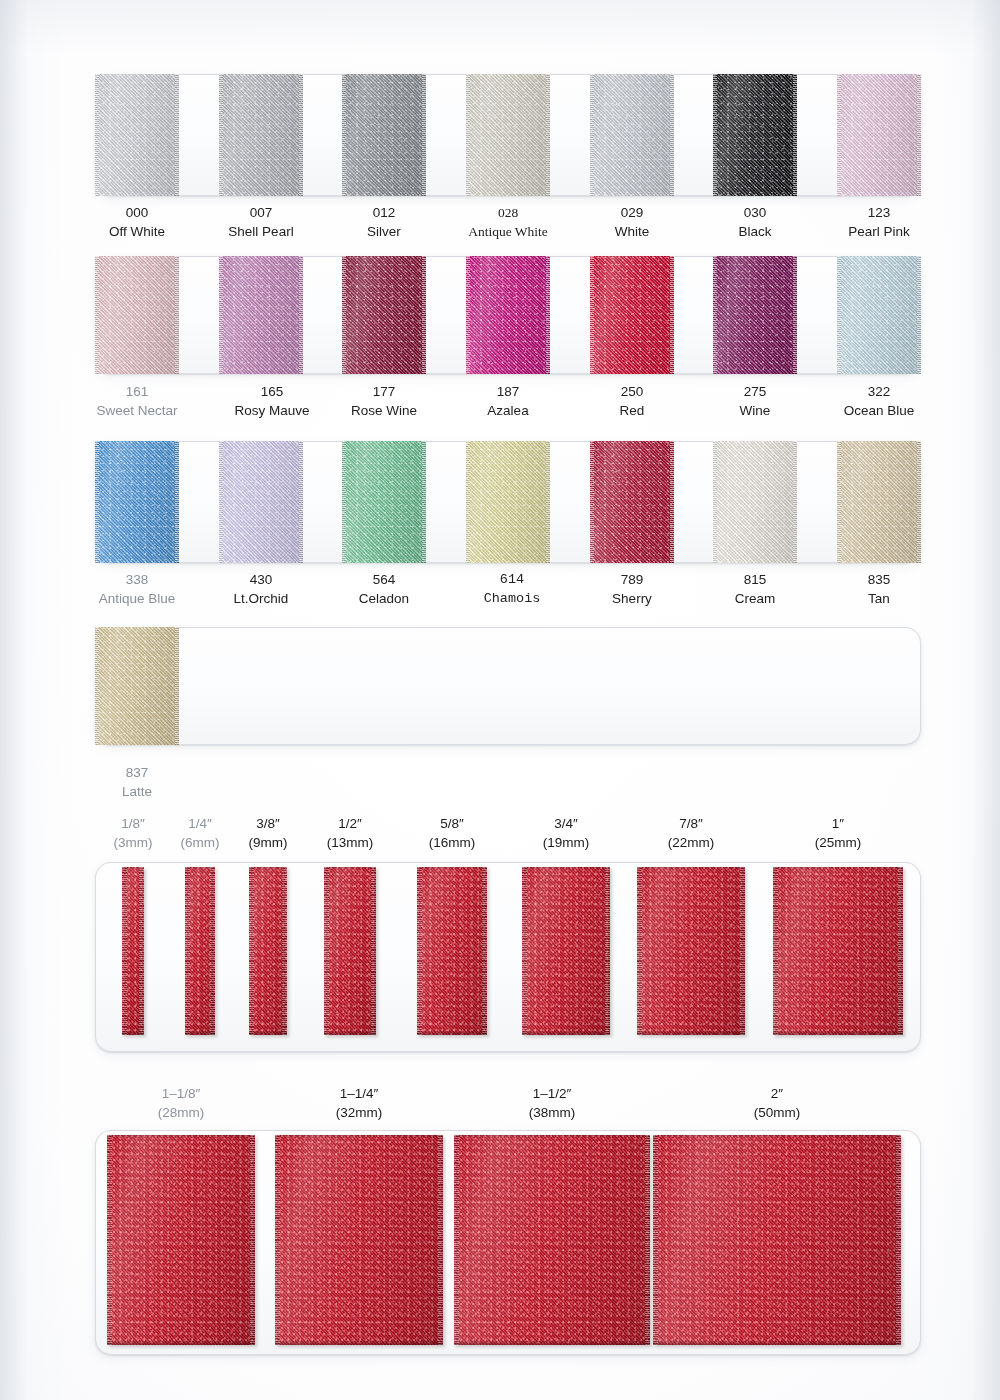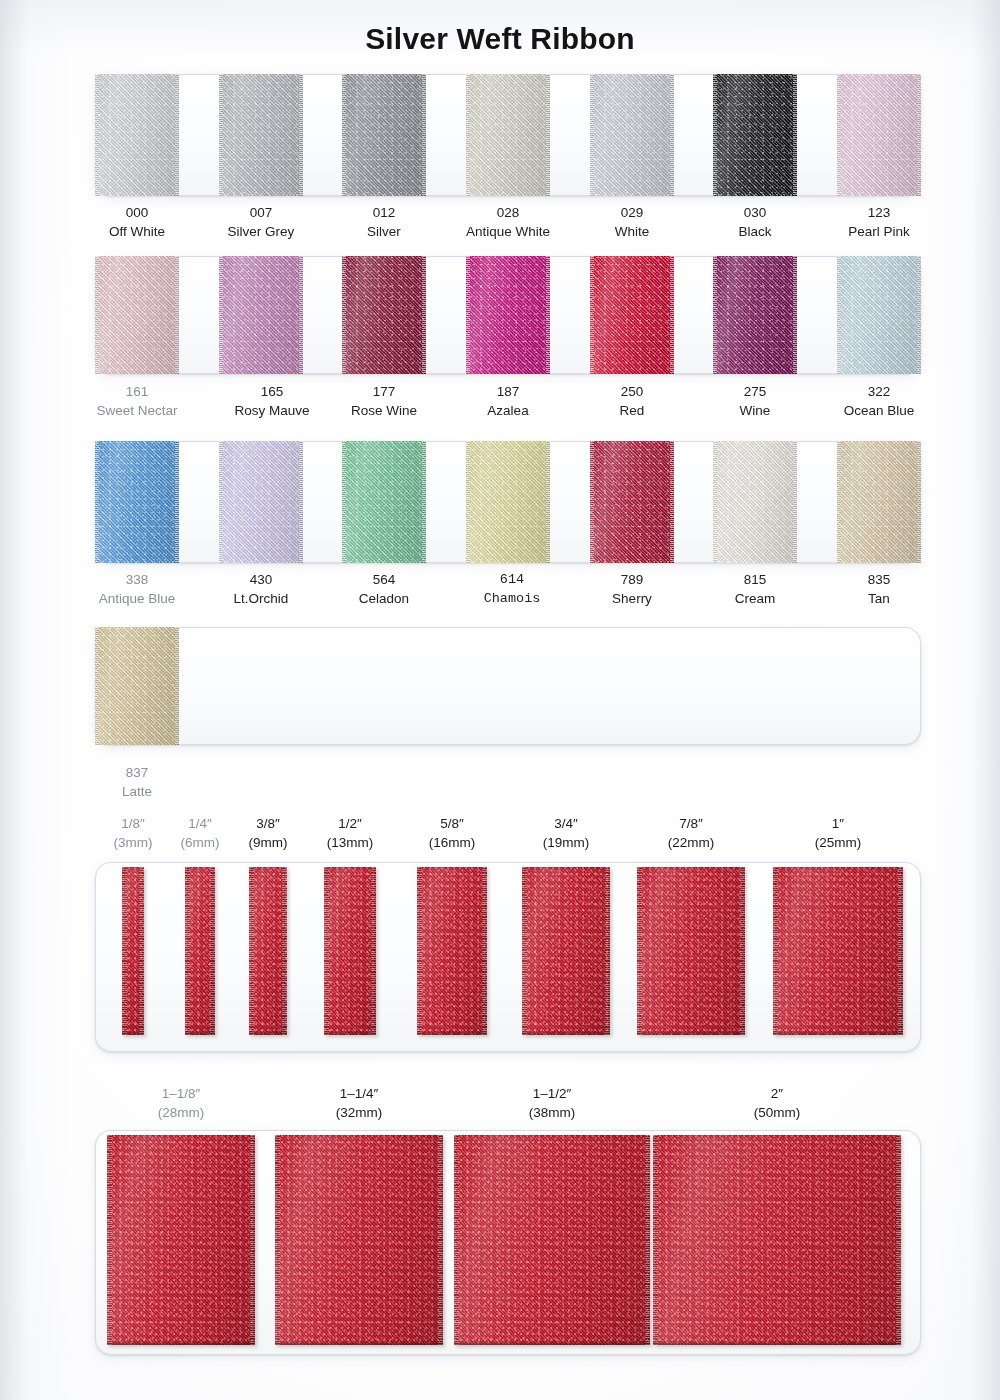--- a/index.html
+++ b/index.html
@@ -170,21 +170,20 @@
   .strip .redge.l { left:0; }
   .strip .redge.r { right:0; }
 </style>
 </head>
 <body>
 
 <div class="page">
 
   <div class="vignette"></div>
 
-  <div class="title">Silver Weft Ribbon</div>
   <div class="ghost-text"></div>
 
   <div class="card" style="left:95px; top:74px; width:826px; height:122px;"></div>
   <div id="row1-swatches" style="position:absolute; left:95px; top:74px; width:826px; height:122px;">
       <div class="swatch" style="left: 0px; width: 84px; background: rgb(213, 215, 220);">
         <div class="face"></div>
         <div class="sheen"></div>
         <div class="edge l"></div>
         <div class="edge r"></div>
       </div>
@@ -225,27 +224,27 @@
         <div class="edge r"></div>
       </div>
     </div>
   <div class="labels" id="row1-labels" style="top:203px;">
       <div class="lbl" style="left: 57px; width: 160px; text-align: center;">
         <span class="code">000</span>
         <span class="nm">Off White</span>
       </div>
       <div class="lbl" style="left: 181px; width: 160px;">
         <span class="code">007</span>
-        <span class="nm">Silver Grey</span>
+        <span class="nm">Shell Pearl</span>
       </div>
       <div class="lbl" style="left: 304px; width: 160px;">
         <span class="code">012</span>
         <span class="nm">Silver</span>
       </div>
-      <div class="lbl" style="left: 428px; width: 160px;">
+      <div class="lbl" style="left: 428px; width: 160px; font-family: Liberation Serif, serif;">
         <span class="code">028</span>
         <span class="nm">Antique White</span>
       </div>
       <div class="lbl" style="left: 552px; width: 160px;">
         <span class="code">029</span>
         <span class="nm">White</span>
       </div>
       <div class="lbl" style="left: 675px; width: 160px;">
         <span class="code">030</span>
         <span class="nm">Black</span>

